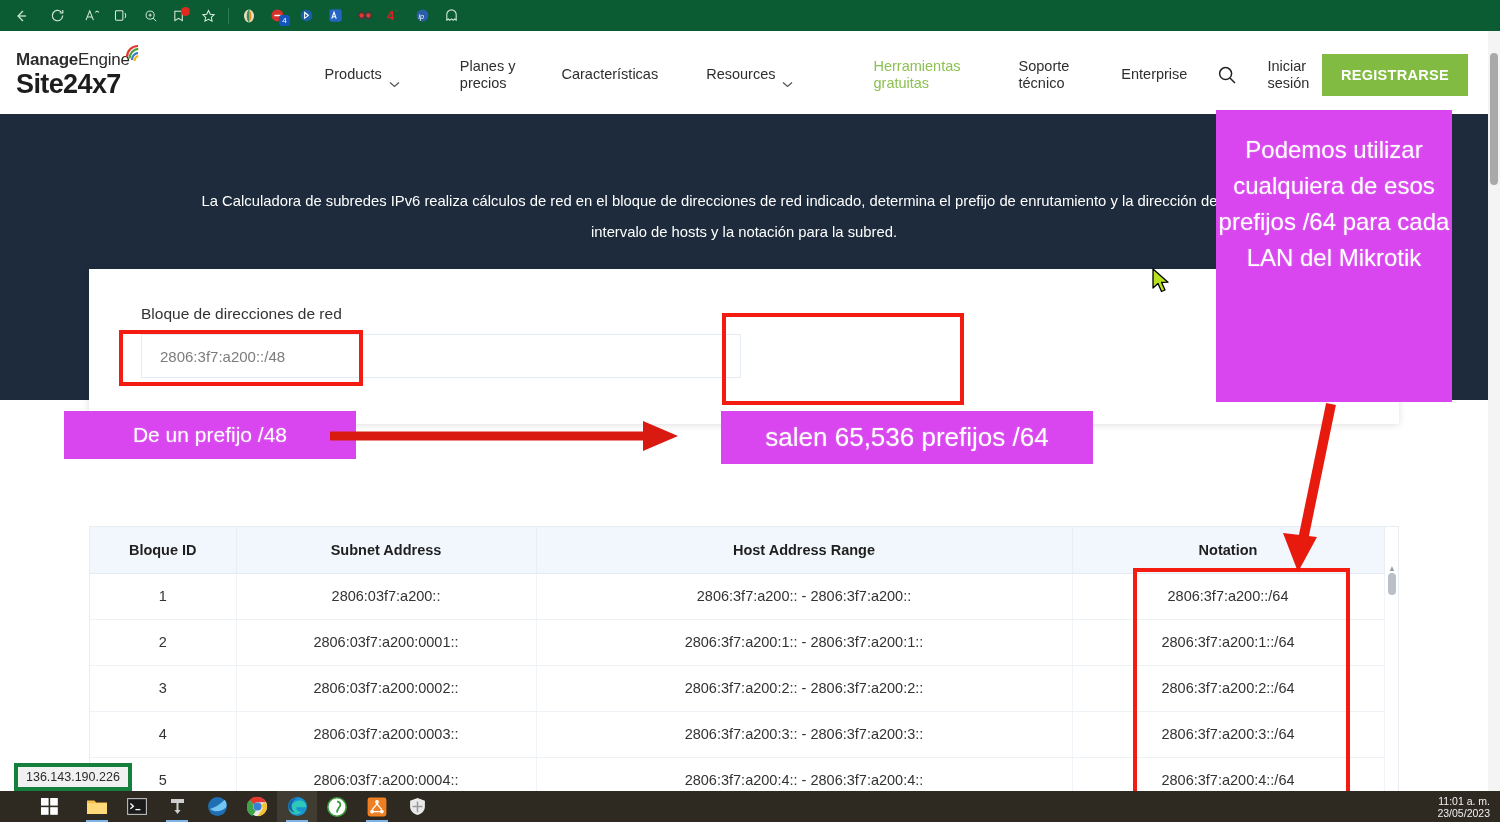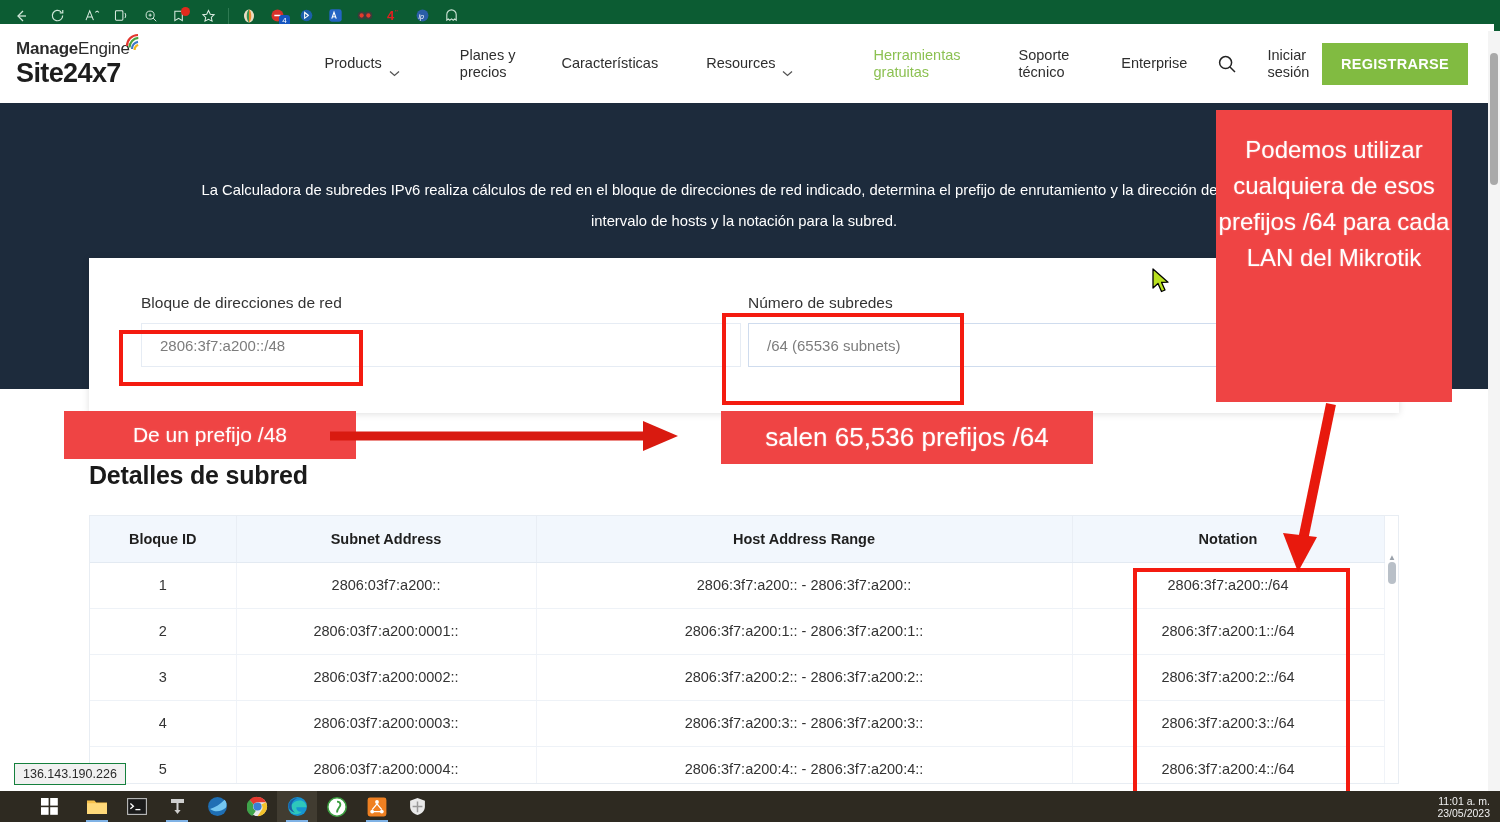--- a/index.html
+++ b/index.html
@@ -44,21 +44,21 @@
     border-radius: 50%; background: #e02a1d;
   }
   .badge-num {
     position: absolute; right: 1px; bottom: 2px; min-width: 11px; height: 11px;
     border-radius: 3px; background: #1455c0; color: #fff;
     font-size: 8px; line-height: 11px; text-align: center; padding: 0 1px;
   }
 
   
   .page {
-    position: absolute; left: 0; top: 24px; width: 1494px; height: 760px;
+    position: absolute; left: 0; top: 35px; width: 1494px; height: 760px;
     background: #ffffff; overflow: hidden;
   }
 
   
   .site-header {
     position: absolute; left: 0; top: 0; width: 1488px; height: 79px;
     background: #ffffff; display: flex; align-items: center;
   }
   .logo-wrap { margin-left: 16px; width: 200px; }
   .logo-me { font-size: 17px; color: #2b2b2b; letter-spacing: -.2px; position: relative; display: inline-block; }
@@ -144,21 +144,21 @@
     position: absolute; right: 0; top: 31px; width: 12px; height: 760px;
     background: #f4f4f4;
   }
   .pagescroll .pthumb {
     position: absolute; left: 2px; top: 22px; width: 8px; height: 132px;
     background: #a9a9a9; border-radius: 4px;
   }
 
   
   .anno-box {
-    position: absolute; background: #ef4444; color: #ffffff;
+    position: absolute; background: #d946ef; color: #ffffff;
     text-align: center; font-weight: 400;
     text-shadow: 0 0 2px rgba(255,255,255,.35);
   }
   .anno-right {
     left: 1216px; top: 110px; width: 236px; height: 292px;
     font-size: 24px; line-height: 36px; padding-top: 22px;
   }
   .anno-48 {
     left: 64px; top: 411px; width: 292px; height: 48px;
     font-size: 21px; line-height: 48px;
@@ -177,21 +177,21 @@
     position: absolute; left: 0; top: 0; width: 1500px; height: 822px;
     pointer-events: none;
   }
 
   
   .cursor { position: absolute; left: 1152px; top: 268px; }
 
   
   .status-tip {
     position: absolute; left: 14px; top: 763px;
-    background: #f1f1f1; border: 1px solid #15803d;
+    background: #f1f1f1; border: 4px solid #15803d;
     font-size: 12.5px; color: #2b2b2b; padding: 3px 8px;
   }
 
   
   .taskbar {
     position: absolute; left: 0; bottom: 0; width: 1500px; height: 31px;
     background: #2e2a21;
     display: flex; align-items: center; padding-left: 29px;
   }
   .tb-item {
@@ -383,27 +383,22 @@
 
     <div class="hero">
       <div class="hero-desc">La Calculadora de subredes IPv6 realiza cálculos de red en el bloque de direcciones de red indicado, determina el prefijo de enrutamiento y la dirección de subred, el intervalo de hosts y la notación para la subred.</div>
     </div>
 
     <div class="form-card">
       <div class="field field-a">
         <div class="field-label">Bloque de direcciones de red</div>
         <div class="field-input">2806:3f7:a200::/48</div>
       </div>
-      <div class="field field-b">
-        <div class="field-label">Número de subredes</div>
-        <div class="field-input">/64 (65536 subnets)</div>
-      </div>
-    </div>
-
-    <div class="details-title">Detalles de subred</div>
+    </div>
+
 
     <div class="table-wrap">
       <table class="subnets">
         <thead>
           <tr>
             <th class="col-id">Bloque ID</th>
             <th class="col-addr">Subnet Address</th>
             <th class="col-range">Host Address Range</th>
             <th class="col-note">Notation</th>
           </tr>

